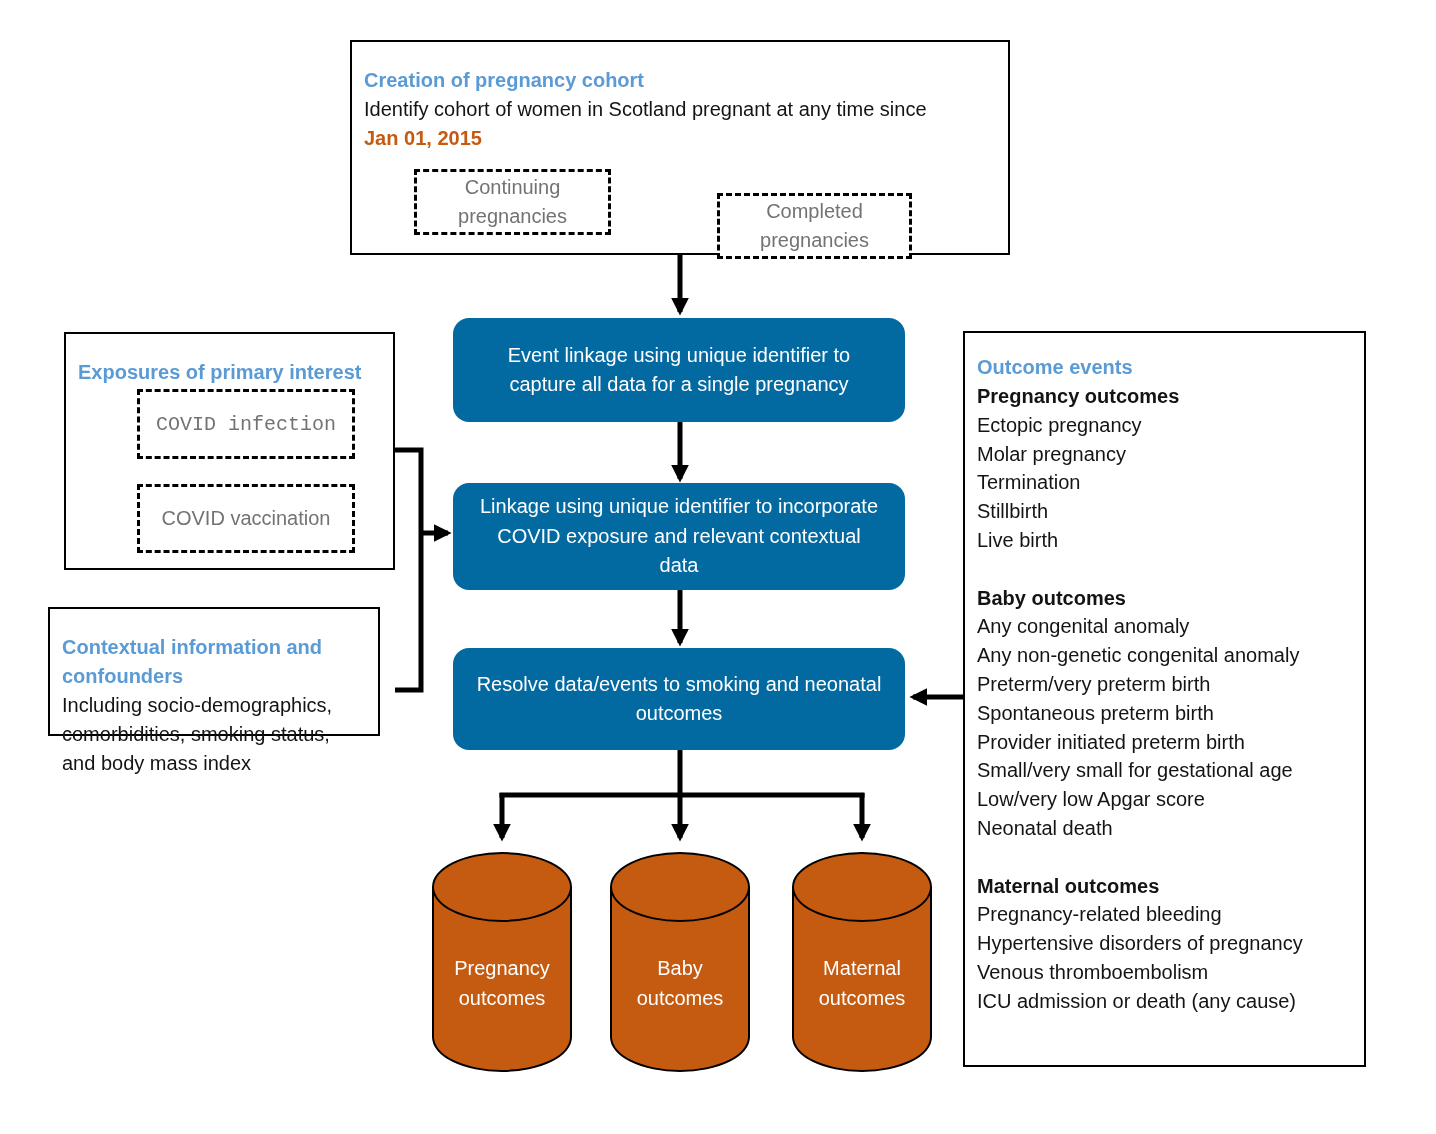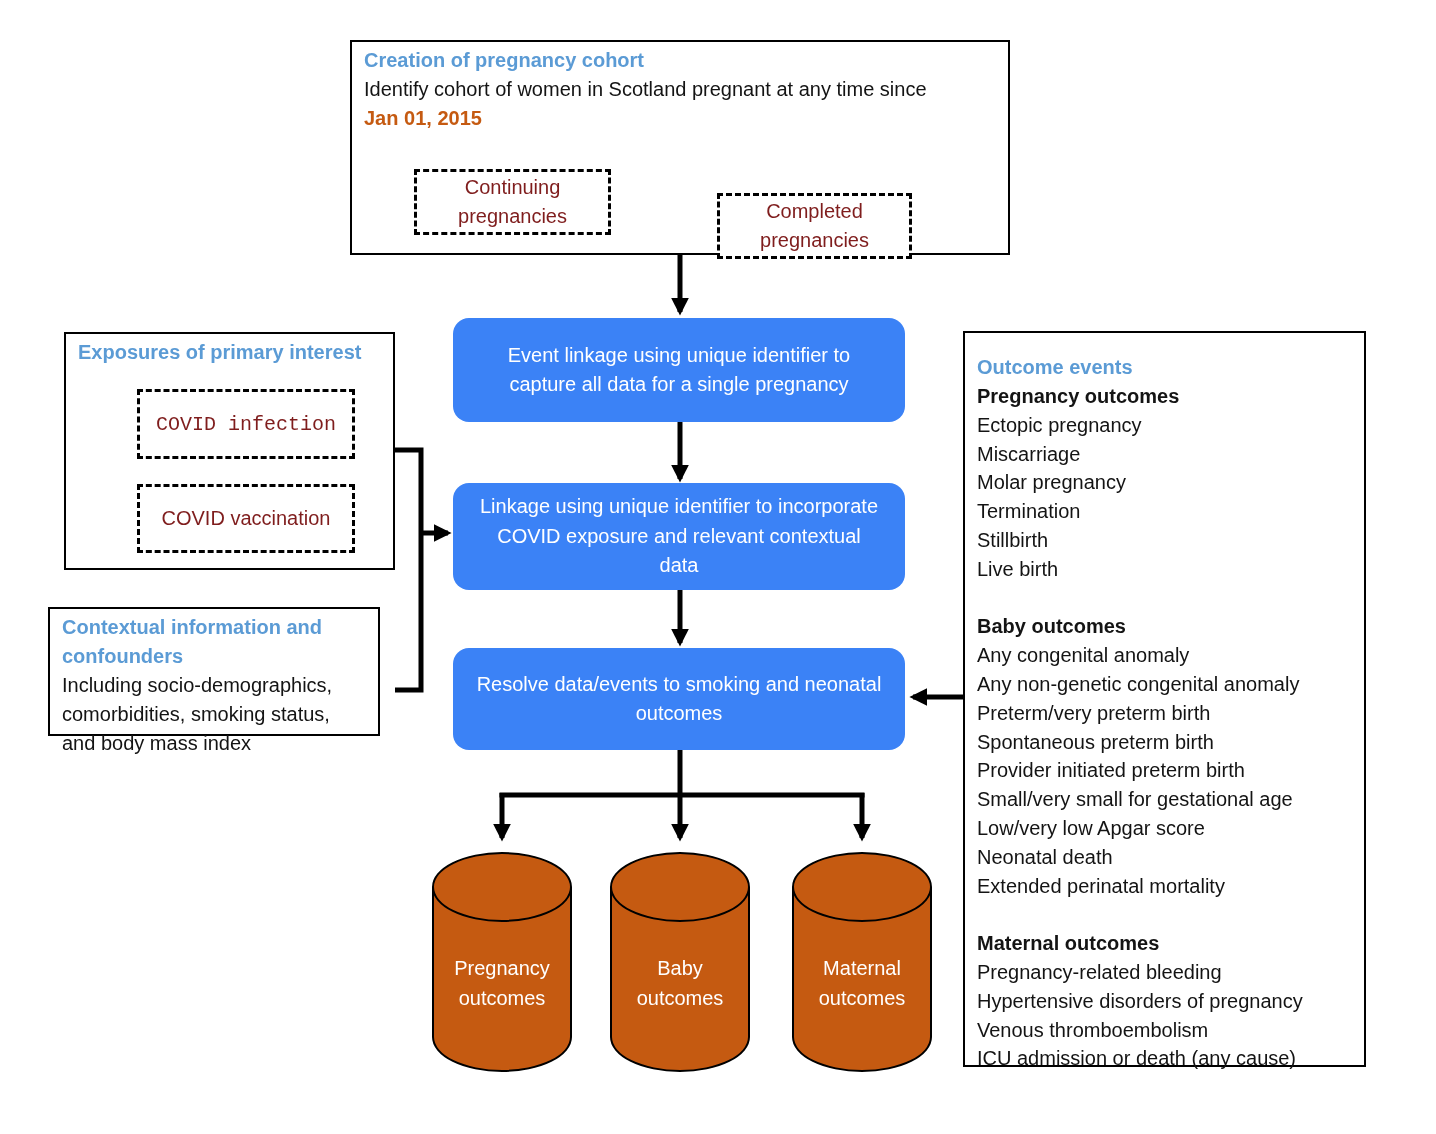--- a/index.html
+++ b/index.html
@@ -4,35 +4,35 @@
 <style>
   html,body{margin:0;padding:0;background:#ffffff;}
   .canvas{
     position:relative;width:1436px;height:1134px;background:#ffffff;overflow:hidden;
     font-family:"Liberation Sans",sans-serif;color:#141414;
   }
   .arrows{position:absolute;left:0;top:0;width:1436px;height:1134px;pointer-events:none;}
 
   
   .panel{position:absolute;border:2px solid #000;background:#fff;box-sizing:border-box;}
-  .panel-pad{padding:4px 12px;}
+  .panel-pad{padding:24px 12px;}
   .blue-title{color:#5B9BD5;font-weight:bold;font-size:20px;line-height:29px;}
   .body-text{font-size:20px;line-height:29px;color:#141414;}
   .date-text{color:#C55A11;font-weight:bold;font-size:20px;line-height:29px;}
 
   
   .dashed{
     position:absolute;border:3px dashed #000;box-sizing:border-box;background:#fff;
     display:flex;align-items:center;justify-content:center;text-align:center;
-    font-size:20px;line-height:29px;color:#7f1d1d;
+    font-size:20px;line-height:29px;color:#737373;
   }
 
   
   .step{
-    position:absolute;left:453px;width:452px;background:#3b82f6;border-radius:16px;
+    position:absolute;left:453px;width:452px;background:#0369a1;border-radius:16px;
     display:flex;align-items:center;justify-content:center;text-align:center;
     color:#ffffff;font-size:20px;line-height:29.5px;padding:0 22px;box-sizing:border-box;
   }
 
   
   .outcomes{padding:20px 12px;font-size:20px;line-height:28.8px;}
   .group-heading{font-weight:bold;color:#141414;}
   .group{margin-top:0;}
   .group.spaced{margin-top:28.8px;}
 
@@ -108,38 +108,36 @@
   <div class="step" style="top:648px;height:102px;">
     <span>Resolve data/events to smoking and neonatal outcomes</span>
   </div>
 
   <div class="panel outcomes" style="left:963px;top:331px;width:403px;height:736px;">
     <div class="blue-title">Outcome events</div>
 
     <div class="group">
       <div class="group-heading">Pregnancy outcomes</div>
       <div>Ectopic pregnancy</div>
-      <div>Miscarriage</div>
       <div>Molar pregnancy</div>
       <div>Termination</div>
       <div>Stillbirth</div>
       <div>Live birth</div>
     </div>
 
     <div class="group spaced">
       <div class="group-heading">Baby outcomes</div>
       <div>Any congenital anomaly</div>
       <div>Any non-genetic congenital anomaly</div>
       <div>Preterm/very preterm birth</div>
       <div>Spontaneous preterm birth</div>
       <div>Provider initiated preterm birth</div>
       <div>Small/very small for gestational age</div>
       <div>Low/very low Apgar score</div>
       <div>Neonatal death</div>
-      <div>Extended perinatal mortality</div>
     </div>
 
     <div class="group spaced">
       <div class="group-heading">Maternal outcomes</div>
       <div>Pregnancy-related bleeding</div>
       <div>Hypertensive disorders of pregnancy</div>
       <div>Venous thromboembolism</div>
       <div>ICU admission or death (any cause)</div>
     </div>
   </div>

